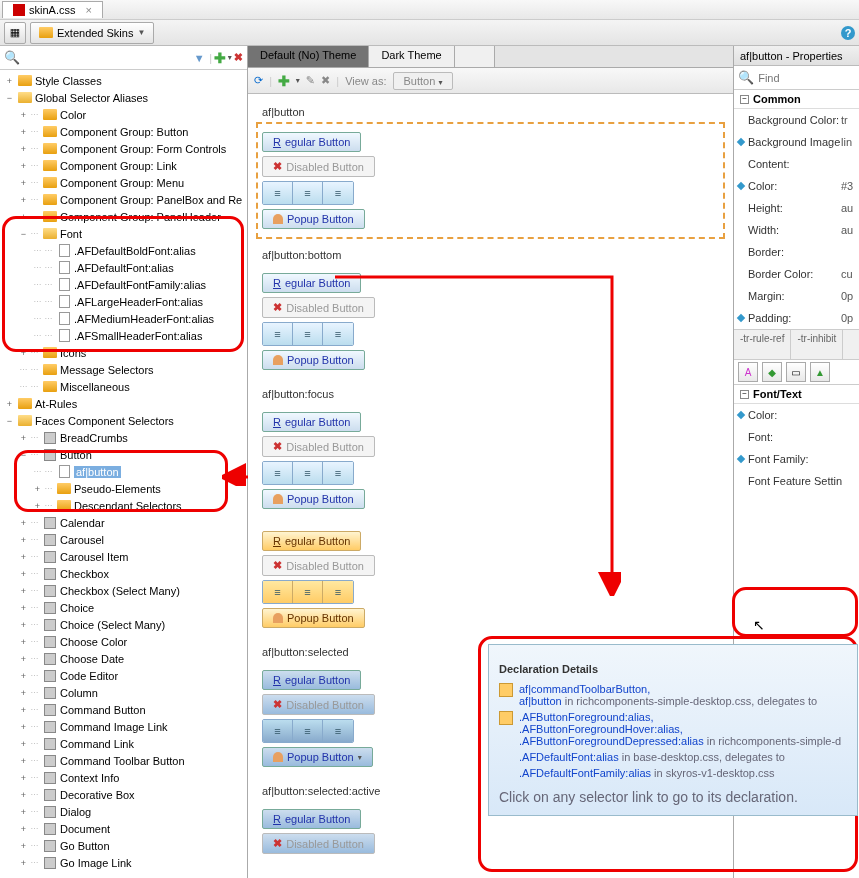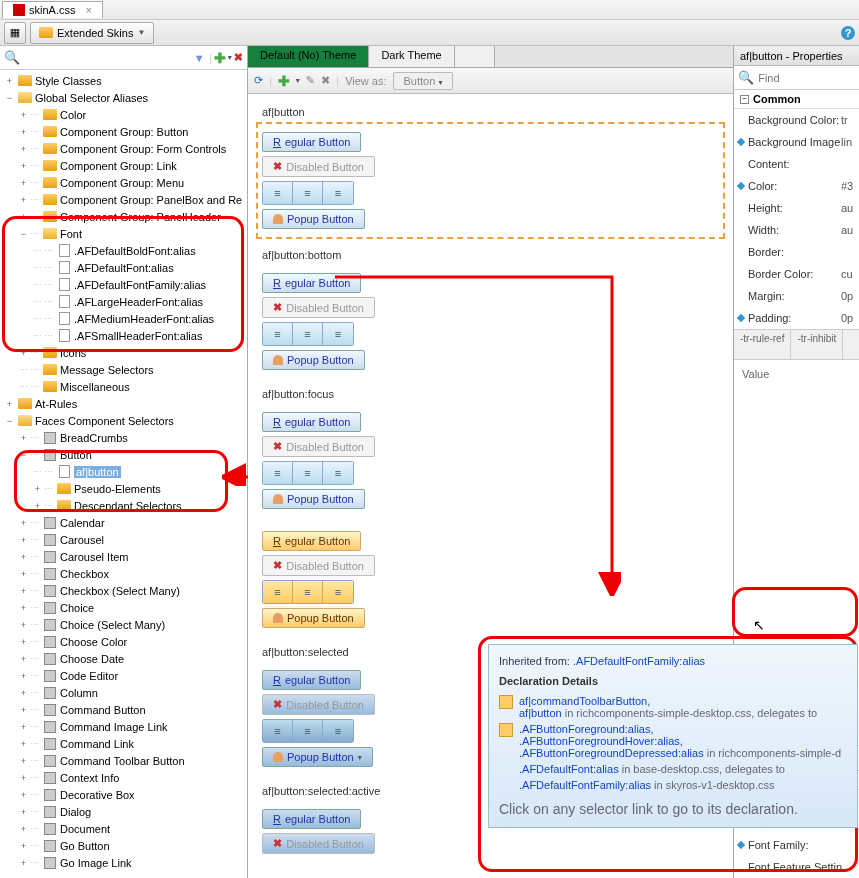--- a/index.html
+++ b/index.html
@@ -36,21 +36,21 @@
 .file-ic { width: 11px; height: 13px; background: #fff; border: 1px solid #999; }
 .comp-ic { width: 12px; height: 12px; background: #ccc; border: 1px solid #888; }
 .sel-hi { background: #7baee0; color: #fff; padding: 0 2px; }
 
 .red-box { position: absolute; border: 3px solid #e00; border-radius: 14px; pointer-events: none; z-index: 50; }
 .red-arrow { position: absolute; stroke: #e00; stroke-width: 3; fill: none; z-index: 49; }
 
 .center-panel { flex: 1; background: #f4f4f4; border-right: 1px solid #aaa; display: flex; flex-direction: column; overflow: hidden; }
 .theme-tabs { height: 22px; background: #e4e4e4; display: flex; border-bottom: 1px solid #aaa; }
 .theme-tab { padding: 3px 12px; border-right: 1px solid #aaa; background: #f0f0f0; }
-.theme-tab.active { background: #15803d; }
+.theme-tab.active { background: #737373; }
 .center-tools { height: 26px; background: linear-gradient(#f8f8f8, #e8e8e8); border-bottom: 1px solid #bbb; display: flex; align-items: center; padding: 0 6px; gap: 6px; }
 .viewas { color: #888; }
 .viewas-val { padding: 2px 10px; border: 1px solid #bbb; background: #f0f0f0; color: #888; border-radius: 2px; }
 
 .preview-area { flex: 1; overflow: auto; padding: 8px; background: #fff; }
 .preview-section { margin-bottom: 6px; }
 .sec-title { padding: 4px 6px; font-size: 11px; color: #333; }
 .sec-body { padding: 4px 6px; }
 .btn-row { margin: 4px 0; }
 .demo-btn { display: inline-flex; align-items: center; gap: 4px; padding: 3px 10px; border: 1px solid #7a9; background: linear-gradient(#f0f8ff, #cde); border-radius: 2px; color: #23a; font-size: 11px; }
@@ -652,23 +652,20 @@
         <div class="prop-row">
           <span class="blue-dot"></span>
           <span class="prop-label">Padding:</span>
           <span class="prop-val">0p</span>
         </div>
       </div>
     <div class="rp-tabs">
       <div class="rp-tab">-tr-rule-ref</div>
       <div class="rp-tab">-tr-inhibit</div>
     </div>
-    <div class="rp-valarea">
-      <div style="padding:4px;color:#666">Value</div>
-    </div>
     <div class="rp-iconrow">
       <div class="rp-ic" style="color:#c3c">A</div>
       <div class="rp-ic" style="color:#393">◆</div>
       <div class="rp-ic">▭</div>
       <div class="rp-ic" style="color:#393">▲</div>
     </div>
     <div class="rp-section-hdr">
       <span class="minus-box">−</span>
       <b>Font/Text</b>
     </div>
@@ -701,21 +698,20 @@
   <defs>
       <marker id="ah" markerWidth="8" markerHeight="8" refX="6" refY="3" orient="auto">
         <path d="M0,0 L6,3 L0,6 Z" fill="#e00"></path>
       </marker>
     </defs>
   <path d="M 248 477 L 228 477" marker-end="url(#ah)"></path>
   <path d="M 335 277 L 612 277 L 612 590" marker-end="url(#ah)"></path>
 </svg>
 
 <div class="tooltip">
-  <div><span>Inherited from:</span> <a href="#">.AFDefaultFontFamily:alias</a></div>
   <div class="hdr">Declaration Details</div>
   <div class="row">
     <span class="tic"></span>
     <div>
       <a href="#">af|commandToolbarButton,</a><br>
       <a href="#">af|button</a>
       <span style="color:#667">in richcomponents-simple-desktop.css, delegates to</span>
     </div>
   </div>
   <div class="row">

